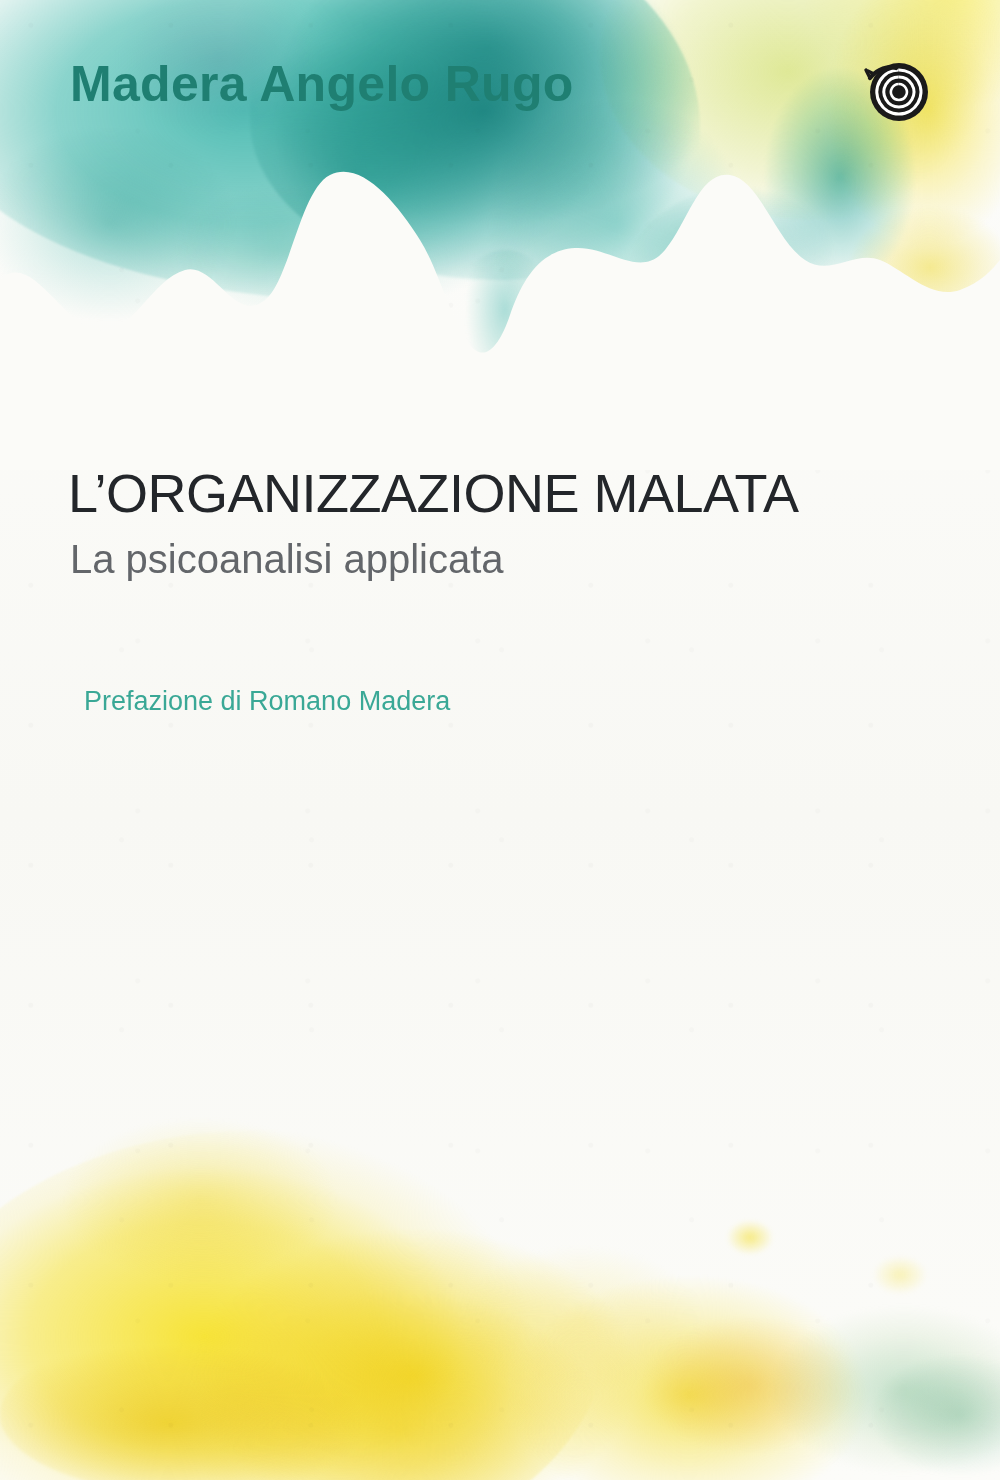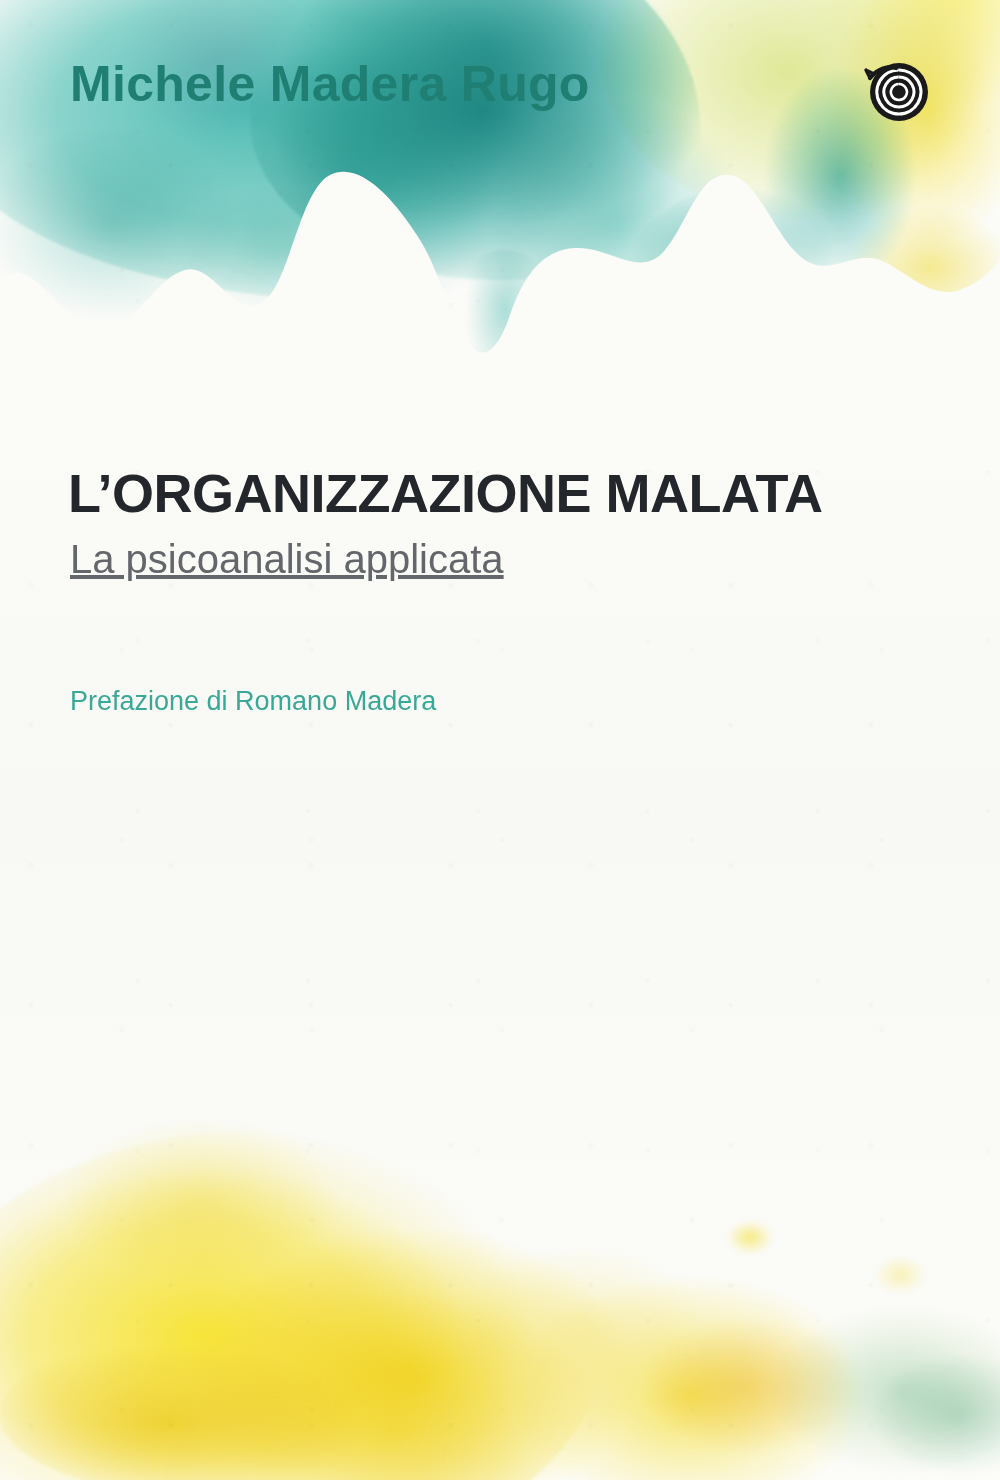--- a/index.html
+++ b/index.html
@@ -210,38 +210,37 @@
     font-size: 50px;
     font-weight: 700;
     letter-spacing: 0.3px;
     color: #1f7f72;
   }
   .title {
     position: absolute;
     left: 68px; top: 462px;
     z-index: 6;
     font-size: 54px;
-    font-weight: 700;
+    font-weight: 400;
     letter-spacing: -0.5px;
     color: #23262a;
   }
   .subtitle {
     position: absolute;
     left: 70px; top: 533px;
     z-index: 6;
     font-size: 40px;
     font-weight: 400;
     line-height: 1.34;
     color: #63666a;
     max-width: 700px;
-    text-decoration: underline;
   }
   .preface {
     position: absolute;
-    left: 70px; top: 686px;
+    left: 84px; top: 686px;
     z-index: 6;
     font-size: 27px;
     font-weight: 400;
     color: #3aa896;
   }
 
   
   .logo {
     position: absolute;
     right: 60px; top: 52px;
@@ -296,21 +295,21 @@
       <circle cx="45" cy="40" r="29" fill="#1a1a1a"></circle>
       <path d="M45 18 a22 22 0 1 1 -0.2 0" fill="none" stroke="#ffffff" stroke-width="3.2"></path>
       <path d="M45 25 a15 15 0 1 1 -0.2 0" fill="none" stroke="#ffffff" stroke-width="3"></path>
       <path d="M45 32 a8 8 0 1 1 -0.2 0" fill="none" stroke="#ffffff" stroke-width="2.6"></path>
       <path d="M16 26 C24 16 34 14 42 16" fill="none" stroke="#1a1a1a" stroke-width="4.2" stroke-linecap="round"></path>
       <path d="M16 26 l-4 -8" fill="none" stroke="#1a1a1a" stroke-width="3.4" stroke-linecap="round"></path>
       <path d="M20 22 l-6 -3" fill="none" stroke="#1a1a1a" stroke-width="3.2" stroke-linecap="round"></path>
     </svg>
   </div>
 
-  <div class="author">Michele Madera Rugo</div>
+  <div class="author">Madera Angelo Rugo</div>
 
   <div class="title">L’ORGANIZZAZIONE MALATA</div>
 
   <div class="subtitle">
     <div>La psicoanalisi applicata</div>
   </div>
 
   <div class="preface">Prefazione di Romano Madera</div>
 
 </div>

